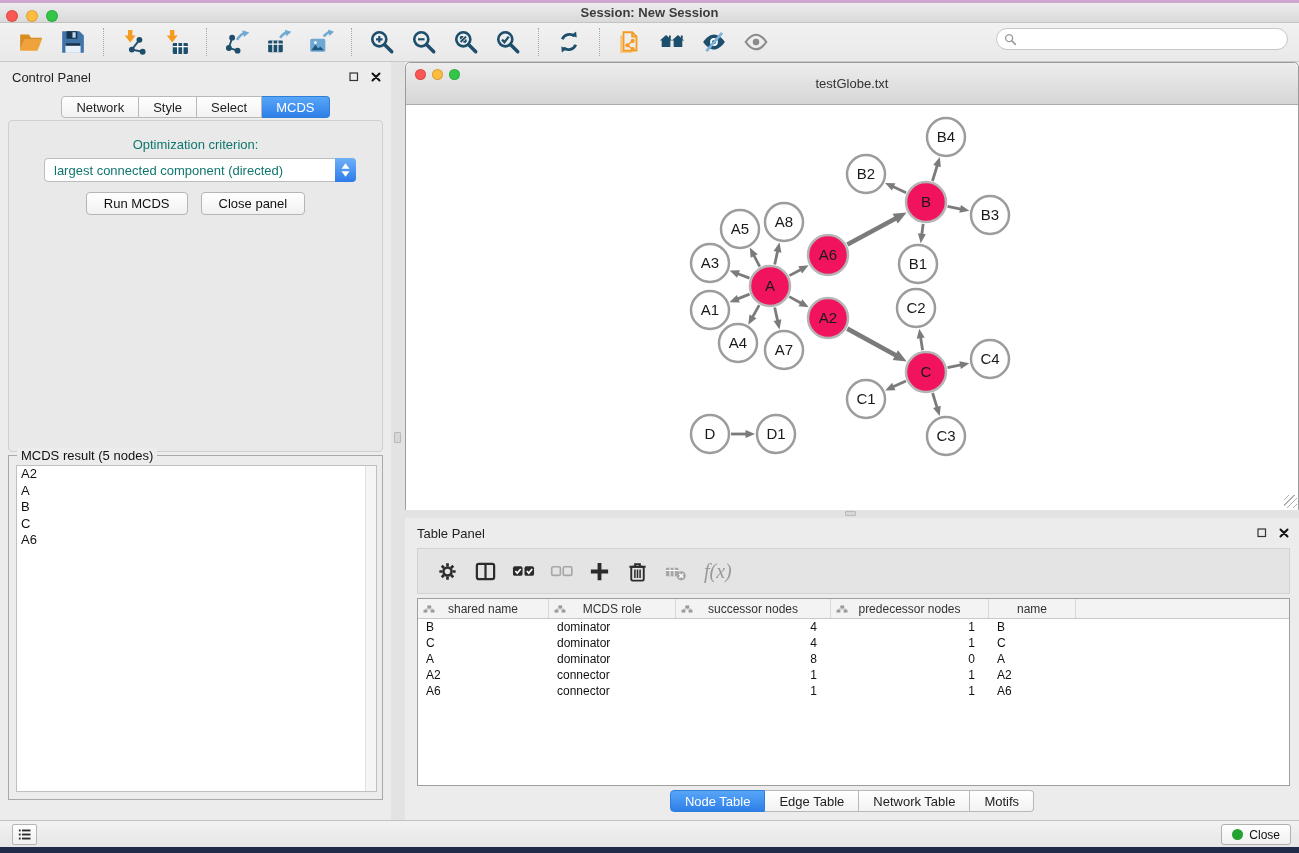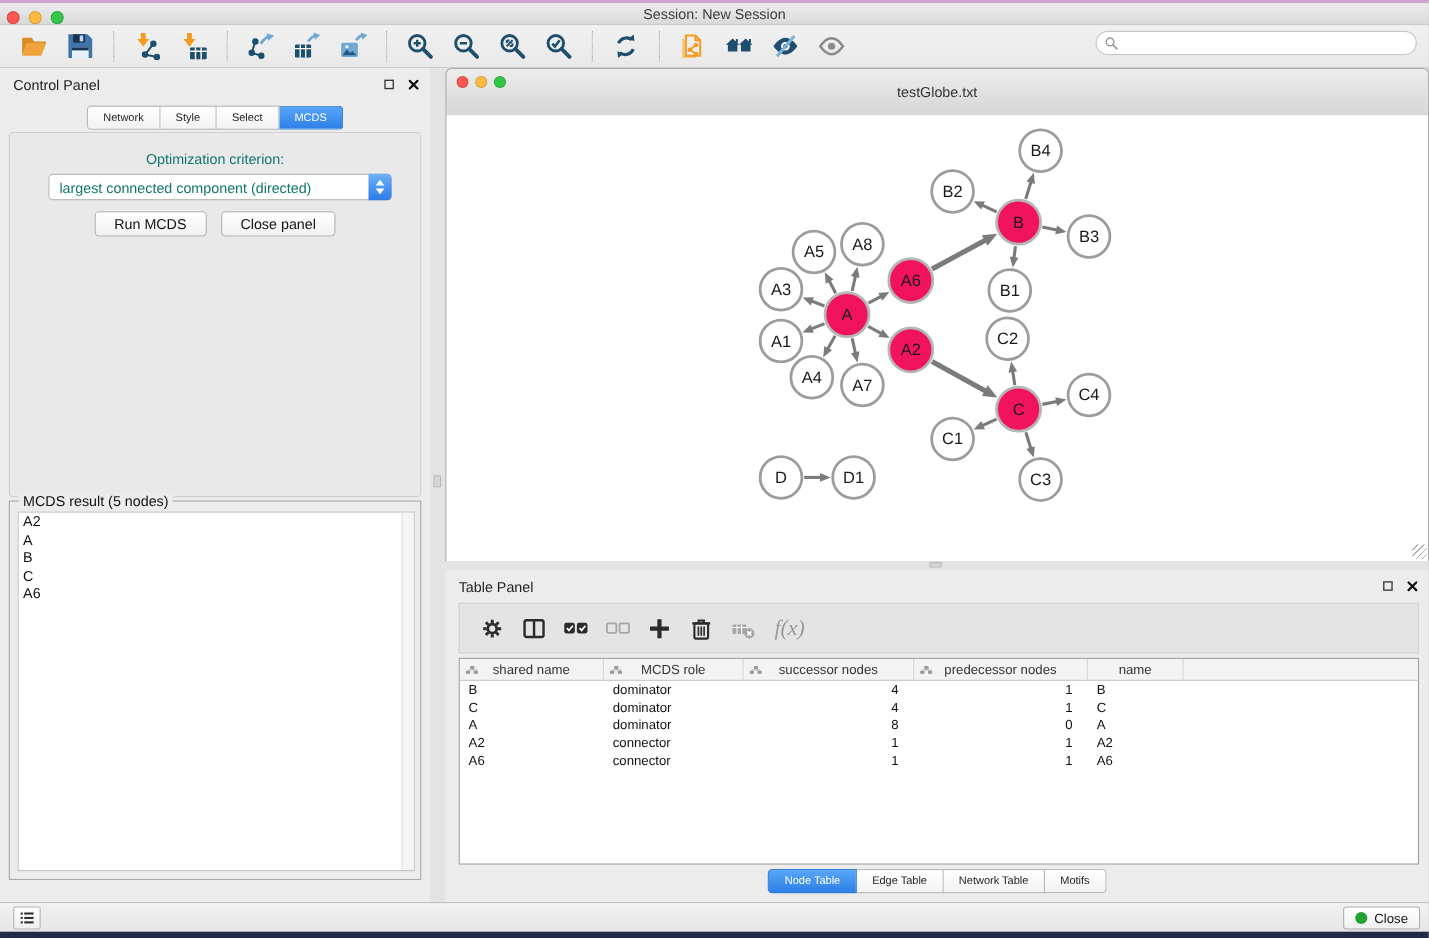--- a/index.html
+++ b/index.html
@@ -7,21 +7,21 @@
   .app { position:relative; width:1299px; height:853px; overflow:hidden;
          font-family:"Liberation Sans",sans-serif; background:#ececec; color:#222; }
 
   
   .strip-top { position:absolute; left:0; top:0; width:1299px; height:3px; }
   .strip-bottom { position:absolute; left:0; top:847px; width:1299px; height:6px; }
 
   
   .titlebar { position:absolute; left:0; top:3px; width:1299px; height:20px;
     background:linear-gradient(#ededed,#d9d9d9); border-bottom:1px solid #c3c3c3;
-    display:flex; align-items:center; justify-content:center; font-size:13px; color:#3c3c3c; }
+    display:flex; align-items:center; justify-content:center; font-size:13px; color:#3c3c3c;font-weight:bold; }
   .lights { position:absolute; left:6px; top:7px; display:flex; gap:8px; }
   .light { width:12px; height:12px; border-radius:50%; border:0.5px solid rgba(0,0,0,.15); }
 
   
   .toolbar { position:absolute; left:0; top:23px; width:1299px; height:39px;
     background:linear-gradient(#f1f1f1,#e9e9e9); border-bottom:1px solid #c9c9c9;
     display:flex; align-items:center; padding-left:10px; }
   .tb-icon { width:30px; height:30px; display:flex; align-items:center; justify-content:center; margin:0 6px; cursor:default; }
   .tb-icon svg { width:26px; height:26px; }
   .tb-sep { width:1px; height:28px; border-left:1px dotted #a8a8a8; margin:0 9px; }
@@ -32,21 +32,21 @@
 
   
   .cp { position:absolute; left:0; top:62px; width:391px; height:758px; background:#ececec; }
   .panel-head { position:relative; height:30px; display:flex; align-items:center; padding-left:12px; font-size:13px; color:#222; }
   .win-btns { position:absolute; right:8px; top:8px; display:flex; gap:8px; }
   .win-btn { width:14px; height:14px; display:flex; align-items:center; justify-content:center; }
   .win-btn svg { width:12px; height:12px; }
 
   .cp-tabs { position:absolute; left:0; top:34px; width:100%; display:flex; justify-content:center; z-index:2; }
   .tab { height:22px; padding:0 14px; background:linear-gradient(#ffffff,#f2f2f2);
-    border:1px solid #b9b9b9; border-left-width:0; font-size:10px; display:flex; align-items:center; color:#222; cursor:default; }
+    border:1px solid #b9b9b9; border-left-width:0; font-size:13px; display:flex; align-items:center; color:#222; cursor:default; }
   .tab:first-child { border-left-width:1px; border-radius:4px 0 0 4px; }
   .tab:last-child { border-radius:0 4px 4px 0; }
   .tab.sel { background:linear-gradient(#58a6f8,#2e7fe8); border-color:#2f7fd6; color:#fff; }
 
   .cp-body { position:absolute; left:8px; top:58px; width:375px; height:332px;
     background:#e9e9e9; border:1px solid #cfcfcf; border-radius:4px; }
   .opt-label { margin-top:16px; text-align:center; font-size:13px; color:#0f766e; }
   .dropdown { position:absolute; left:35px; top:37px; width:312px; height:24px; background:#fff;
     border:1px solid #bdbdbd; border-radius:4px; display:flex; align-items:center; }
   .dd-text { flex:1; padding-left:9px; font-size:13px; color:#0f766e; white-space:nowrap; overflow:hidden; }

